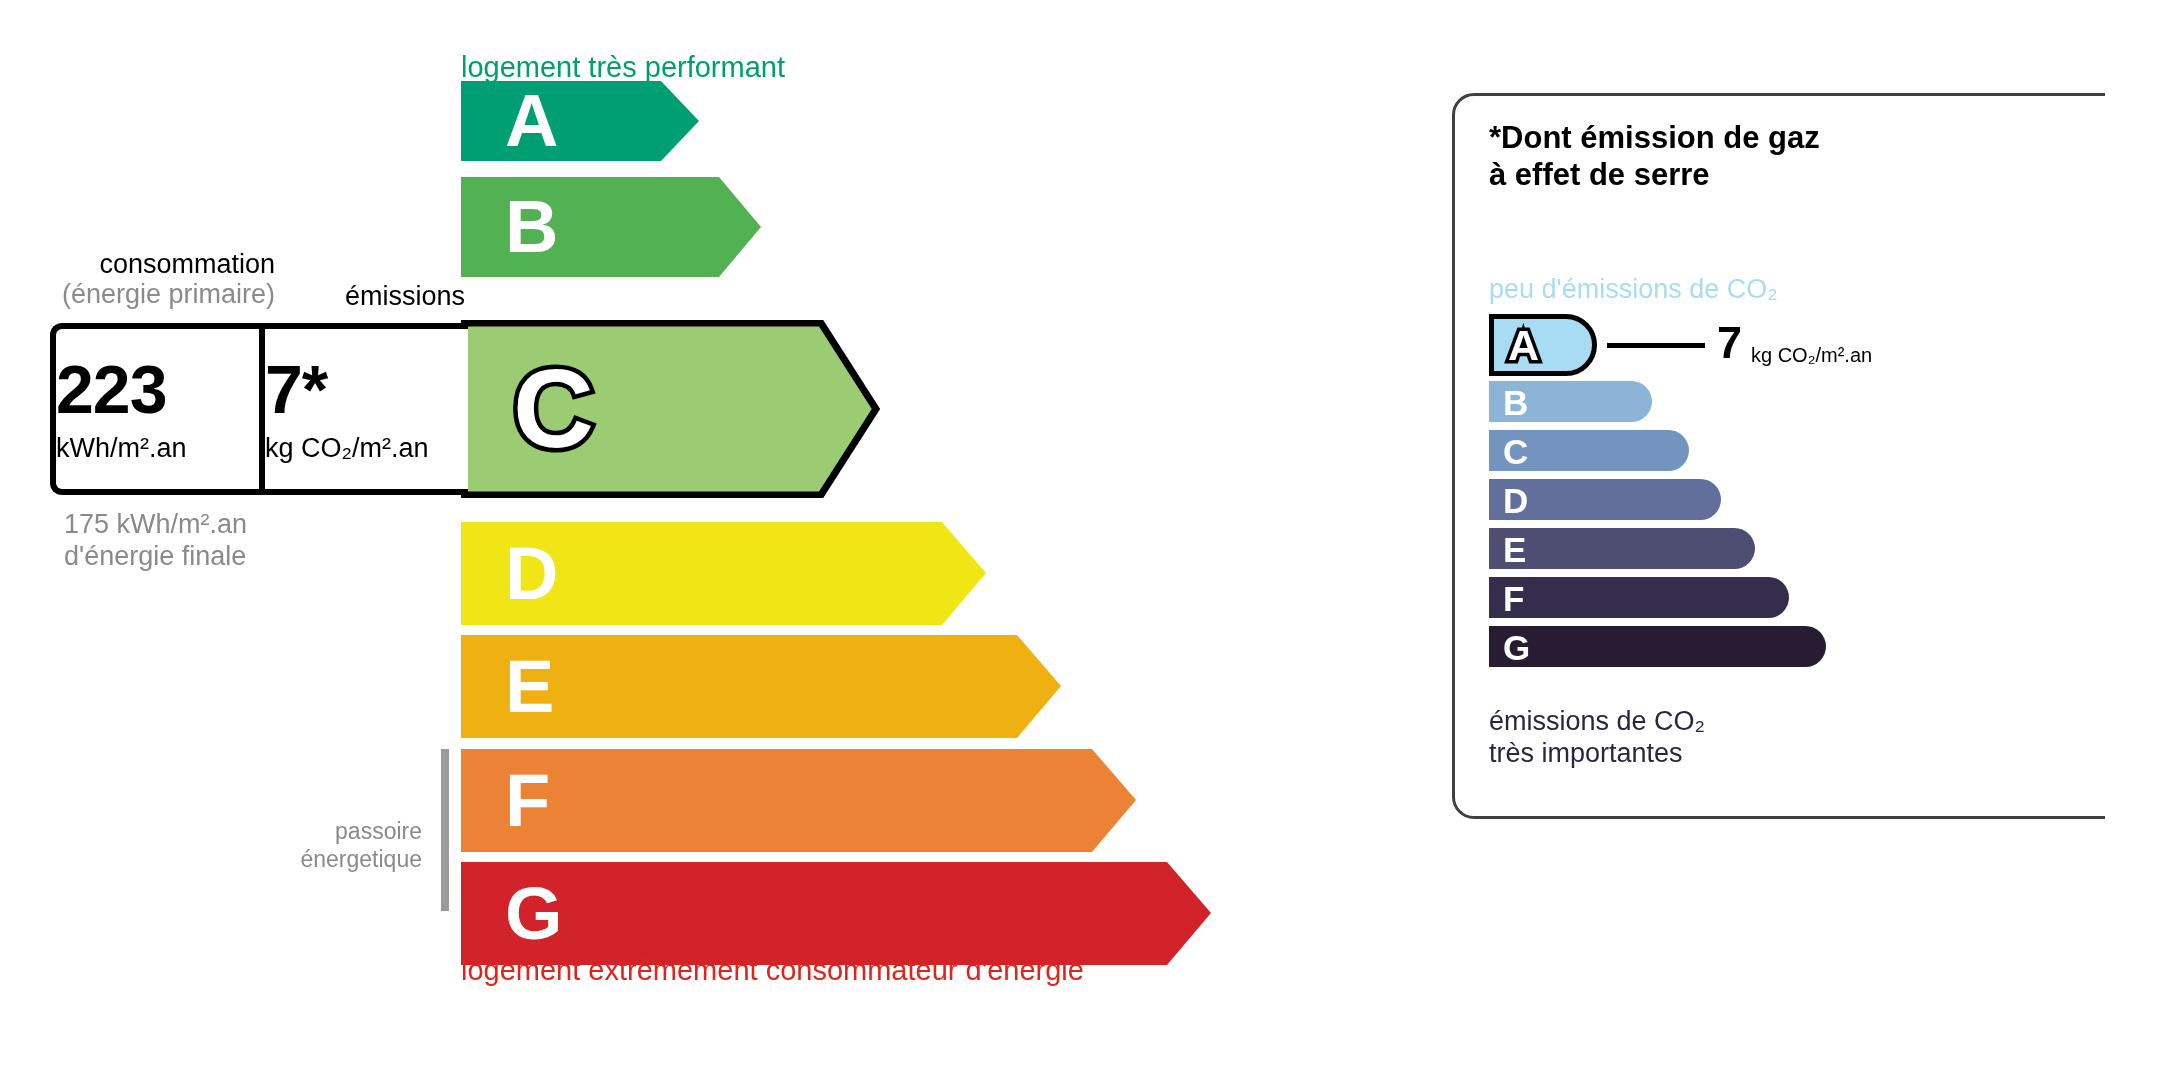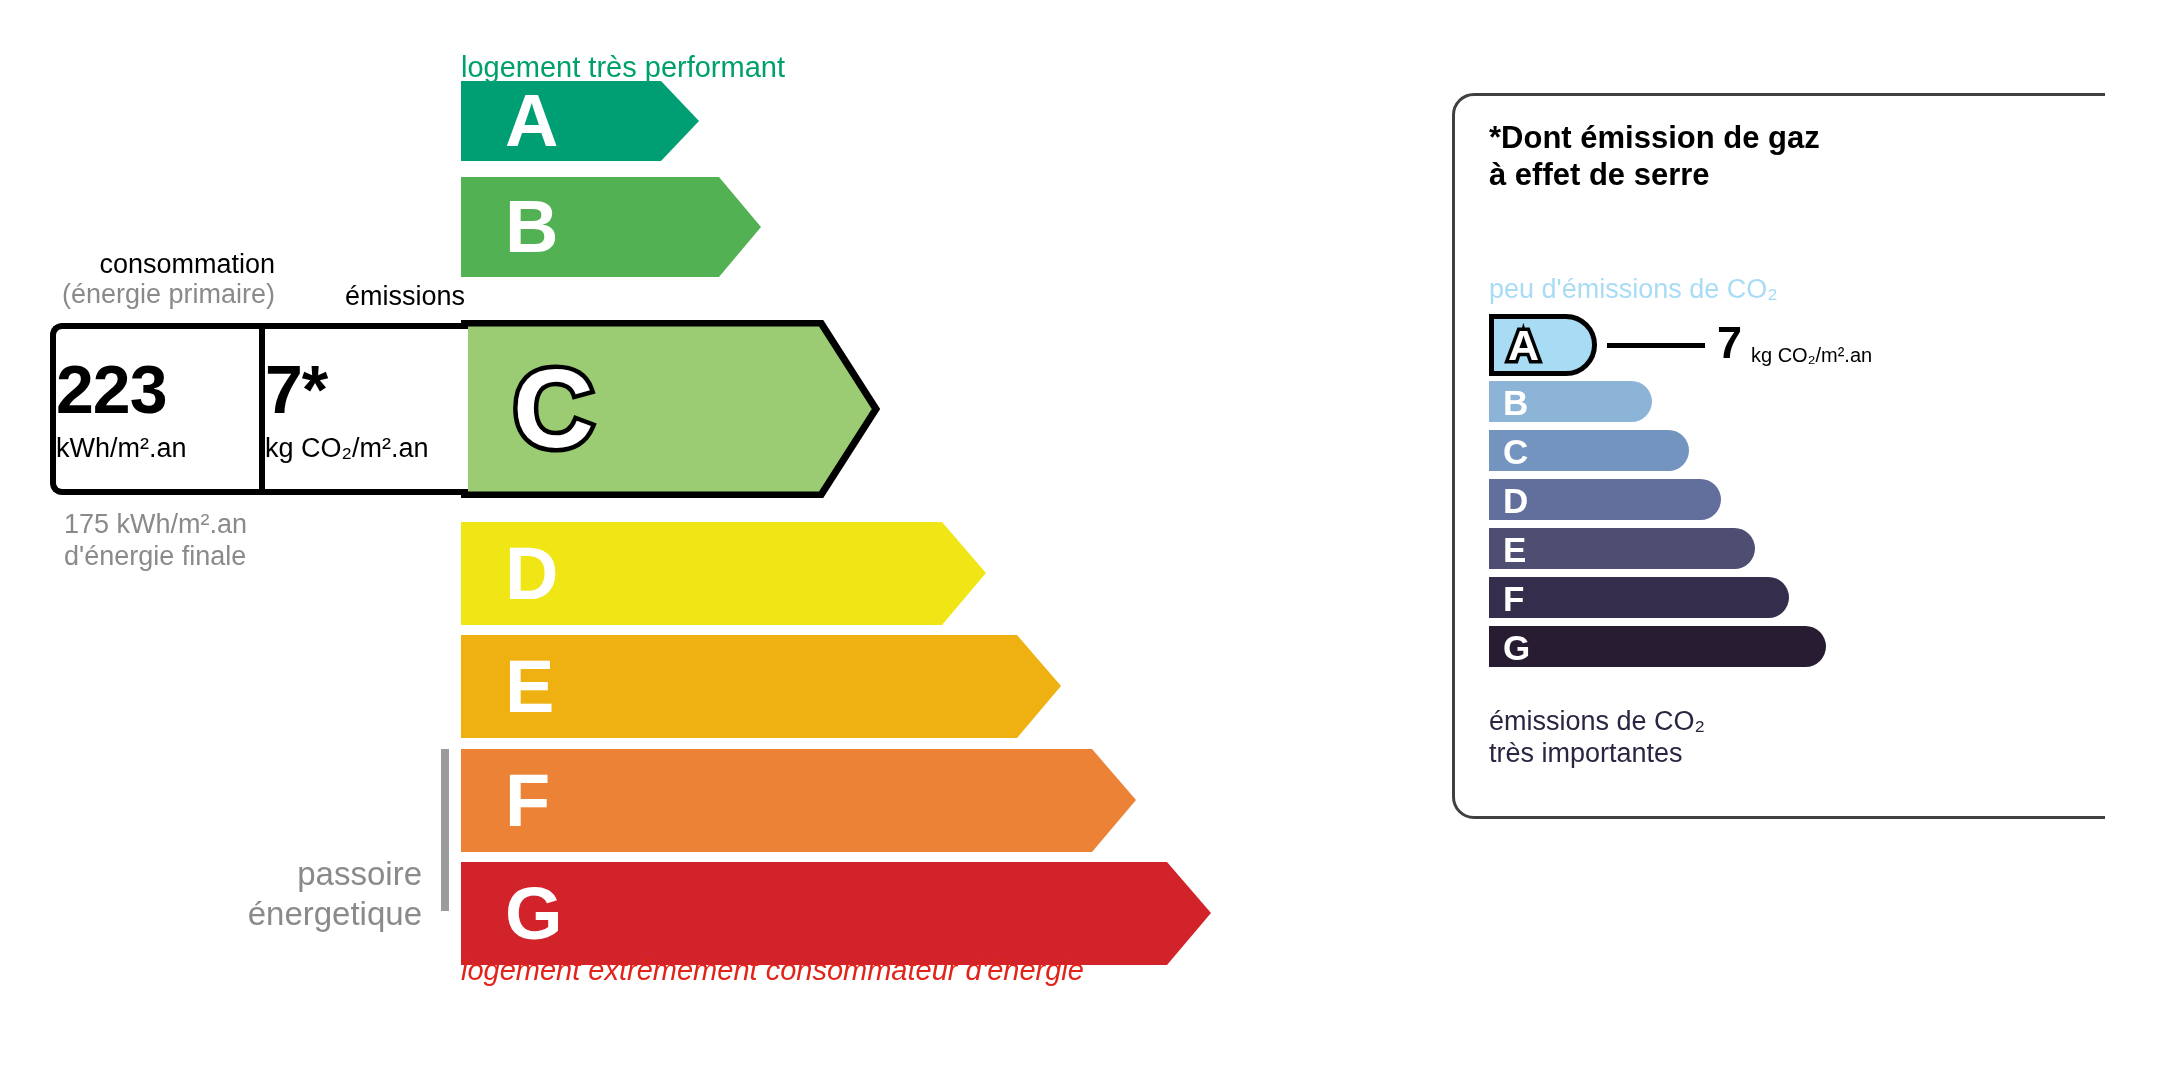--- a/index.html
+++ b/index.html
@@ -31,21 +31,20 @@
     white-space: nowrap;
     line-height: 1.1;
   }
   .bottom-label {
     position: absolute;
     left: 461px; top: 955px;
     font-size: 29px;
     color: #E2231A;
     white-space: nowrap;
     line-height: 1.1;
-    font-style: italic;
   }
 
   
   .band {
     position: absolute;
     left: 461px;
   }
   .band .letter {
     position: absolute;
     left: 44px;
@@ -125,24 +124,23 @@
     position: absolute;
     left: 441px; top: 749px;
     width: 8px; height: 162px;
     background: #9B9B9B;
   }
   #passoire-text {
     position: absolute;
     left: 200px; top: 818px;
     width: 222px;
     text-align: right;
-    font-size: 33px;
+    font-size: 23px;
     color: #8A8A8A;
     line-height: 1.2;
-    margin-top: 36px;
   }
 
   
   #co2-panel {
     position: absolute;
     left: 1452px; top: 93px;
     width: 686px; height: 726px;
     border: 3px solid #404040;
     border-radius: 22px;
     background: #ffffff;

